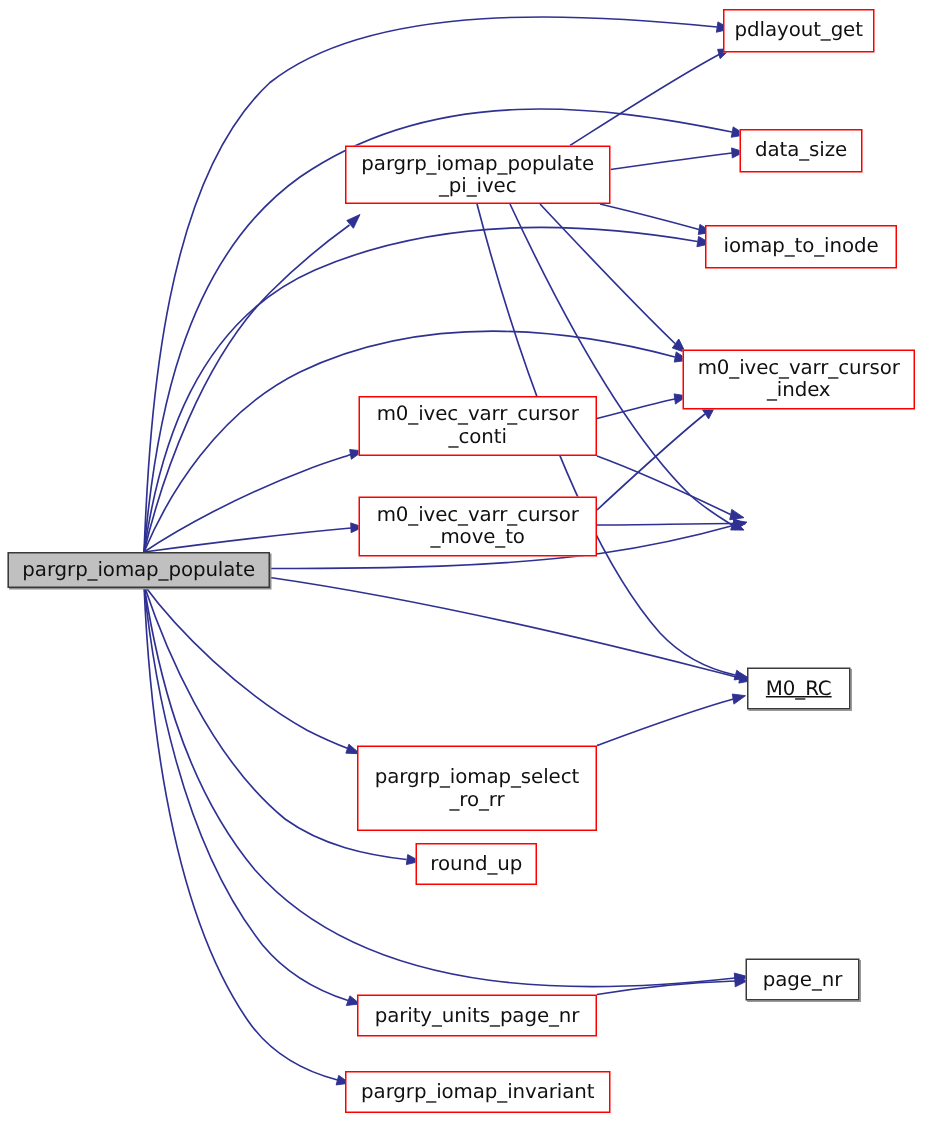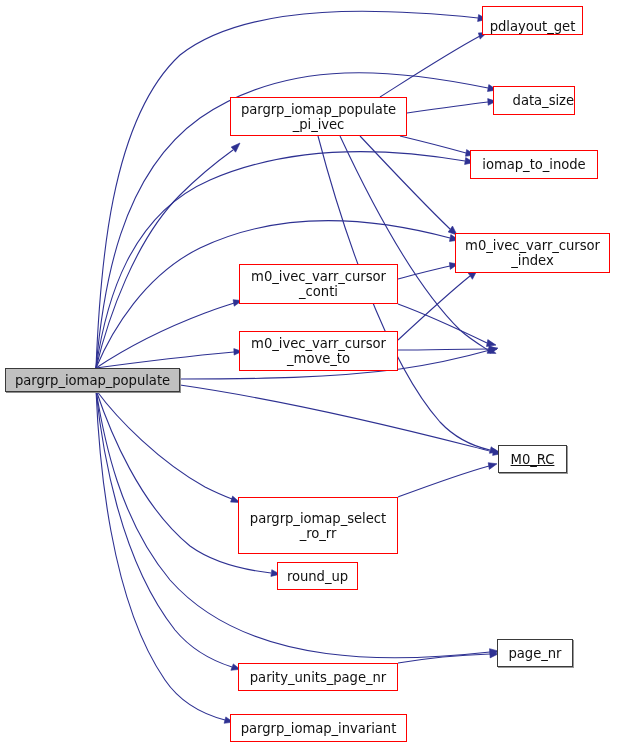--- a/index.html
+++ b/index.html
@@ -148,25 +148,25 @@
 
   <div class="node-box n-root" style="left:5px; top:368px; width:175px; height:24px;">
     <span>pargrp_iomap_populate</span>
   </div>
 
   <div class="node-box" style="left:230px; top:97px; width:177px; height:39px;">
     <span>pargrp_iomap_populate
 _pi_ivec</span>
   </div>
 
-  <div class="node-box" style="left:482px; top:6px; width:101px; height:29px;align-items:flex-end;">
+  <div class="node-box" style="left:482px; top:6px; width:101px; height:29px;">
     <span>pdlayout_get</span>
   </div>
 
-  <div class="node-box" style="left:493px; top:86px; width:82px; height:29px;justify-content:flex-end;">
+  <div class="node-box" style="left:493px; top:86px; width:82px; height:29px;">
     <span>data_size</span>
   </div>
 
   <div class="node-box" style="left:470px; top:150px; width:128px; height:29px;">
     <span>iomap_to_inode</span>
   </div>
 
   <div class="node-box" style="left:455px; top:233px; width:155px; height:40px;">
     <span>m0_ivec_varr_cursor
 _index</span>

